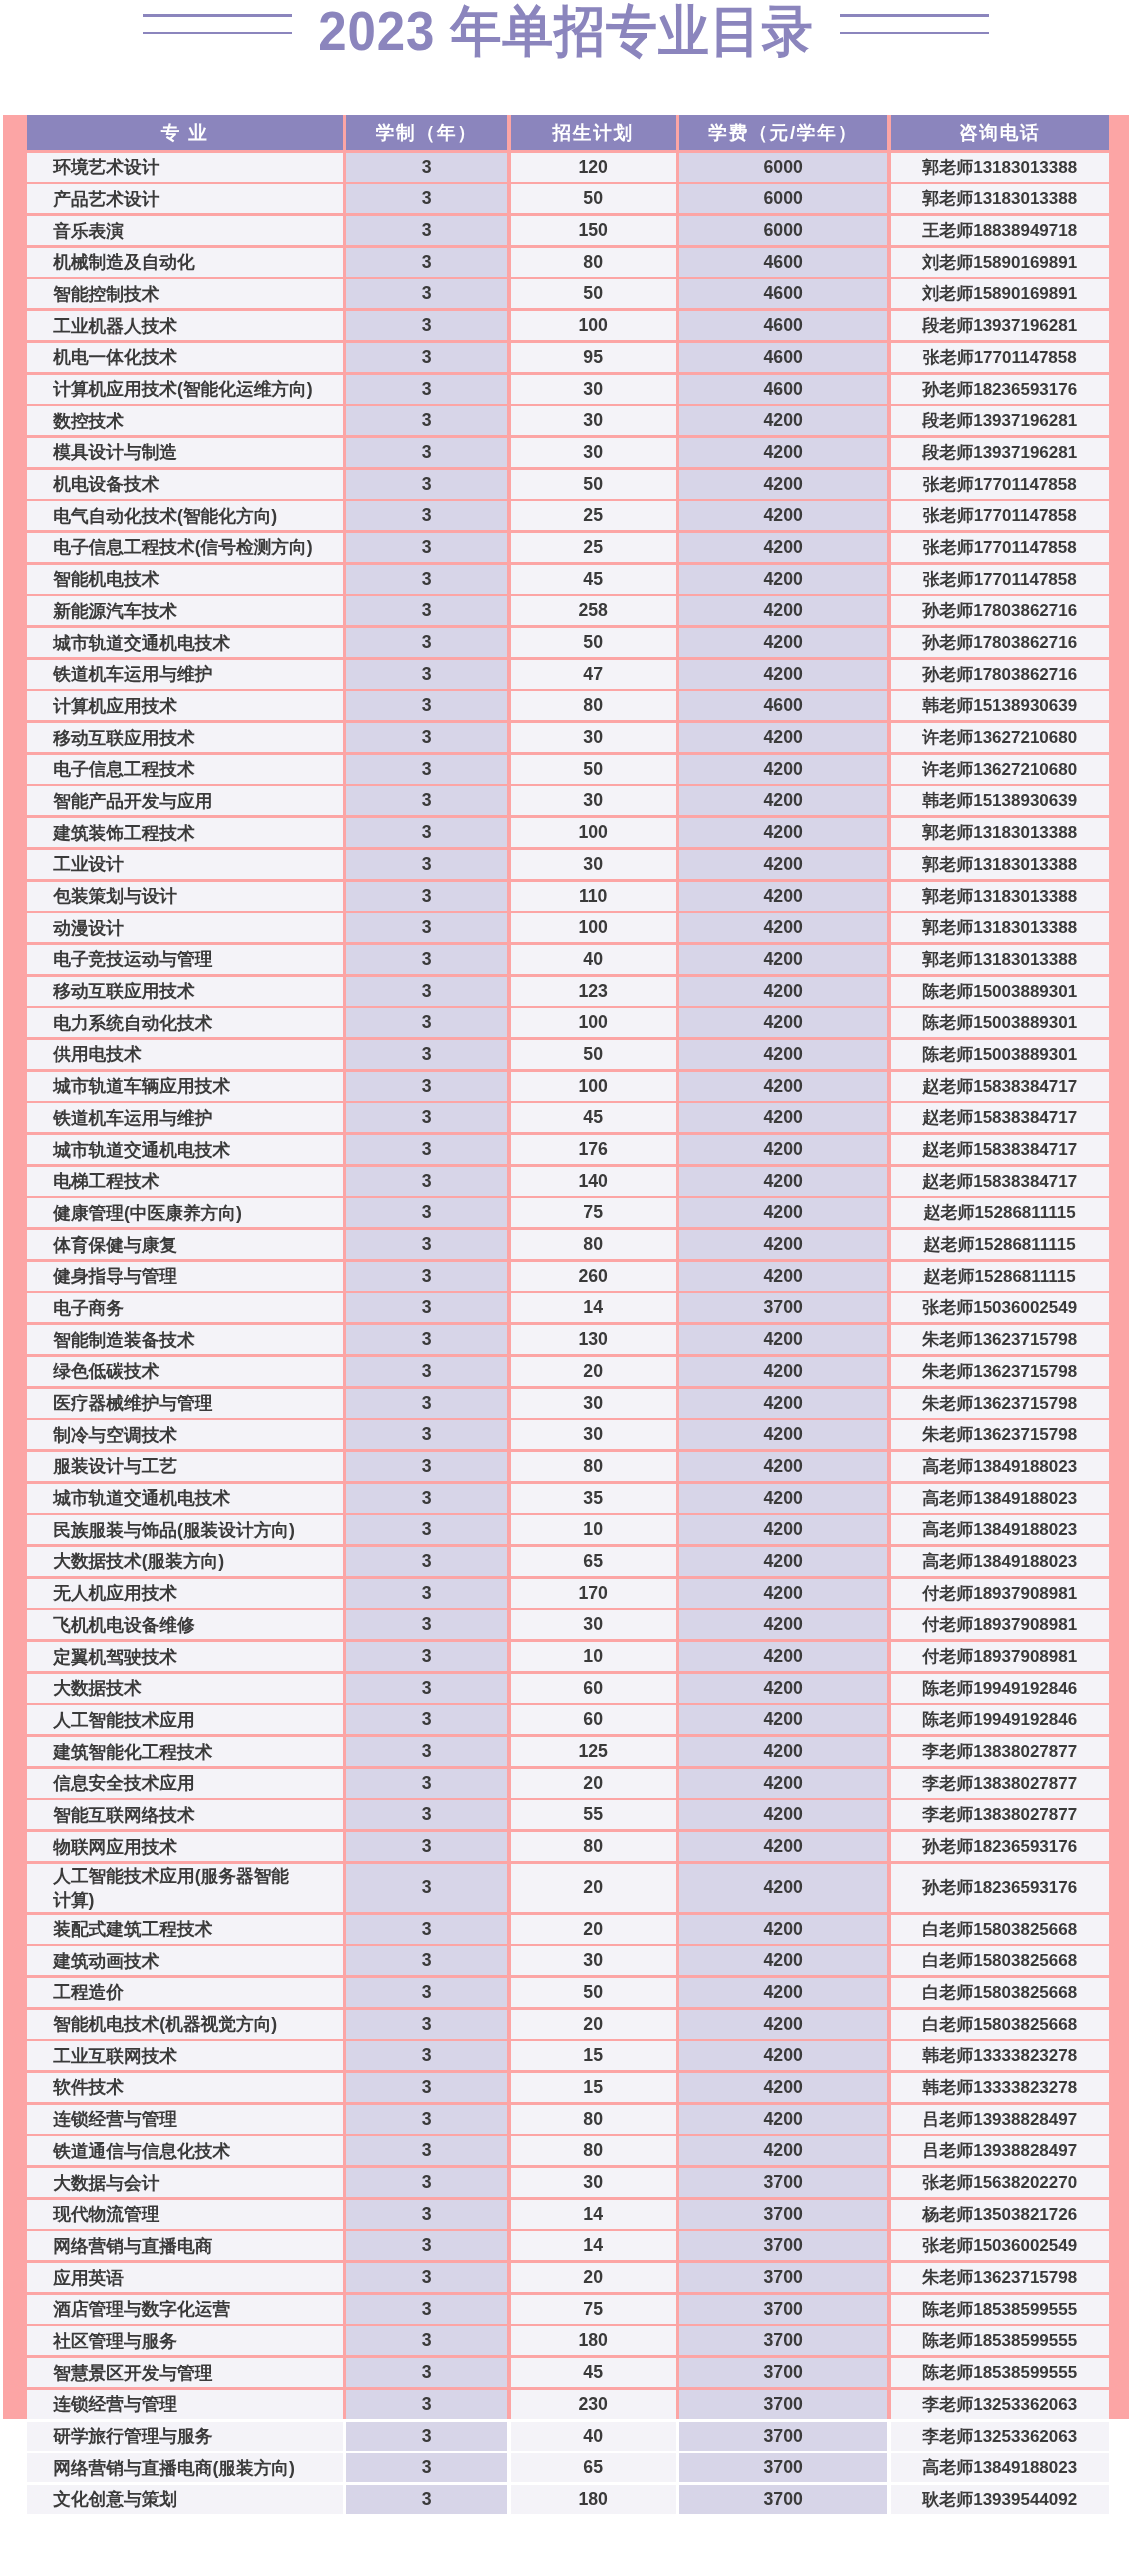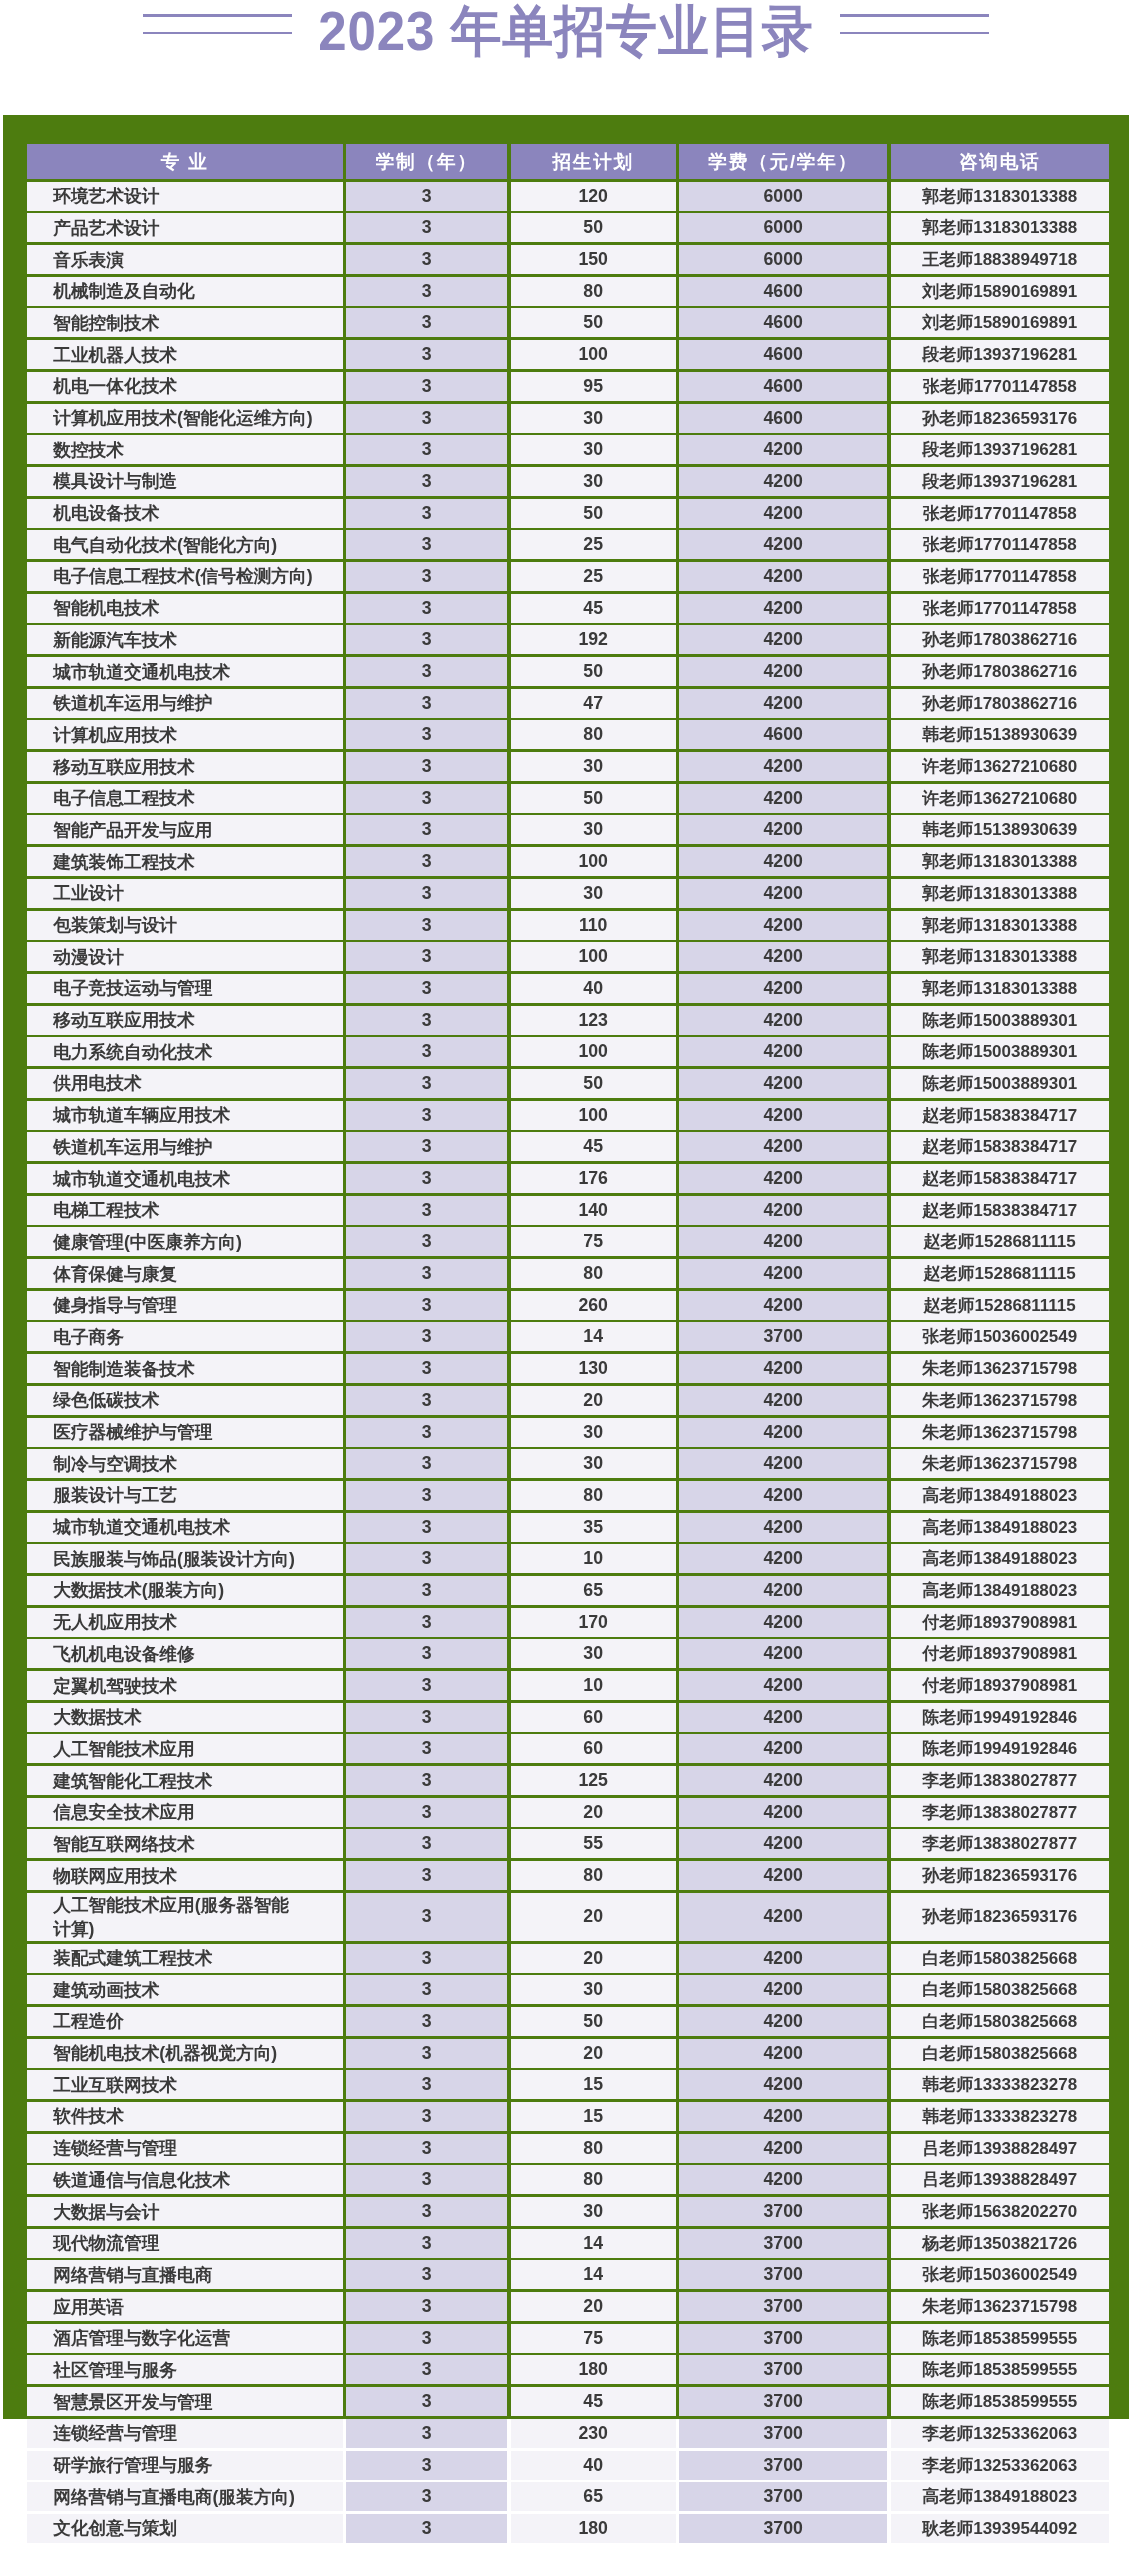--- a/index.html
+++ b/index.html
@@ -44,22 +44,21 @@
     margin-top: 14px;
   }
   .decor .bar {
     height: 2.7px;
     background: #8b85bd;
   }
   
   .gray-wrap {
     margin: 0 2.7px;
     height: 2304px;
-    background: #4d7c0f;
-    padding-top: 29px;
+    background: #fca5a5;
     box-sizing: border-box;
   }
   
   .catalog-table {
     width: 1082px;
     margin-left: 24px;
     display: grid;
     grid-template-columns: 316px 161px 165px 208px 218px;
     gap: 2.7px 3.5px;
     grid-auto-rows: minmax(29px, auto);
@@ -236,21 +235,21 @@
     <div class="cell light cell-major">智能机电技术</div>
     <div class="cell lav cell-num">3</div>
     <div class="cell light cell-num">45</div>
     <div class="cell lav cell-num">4200</div>
     <div class="cell light cell-phone">张老师17701147858</div>
   </div>
 
   <div class="row">
     <div class="cell light cell-major">新能源汽车技术</div>
     <div class="cell lav cell-num">3</div>
-    <div class="cell light cell-num">192</div>
+    <div class="cell light cell-num">258</div>
     <div class="cell lav cell-num">4200</div>
     <div class="cell light cell-phone">孙老师17803862716</div>
   </div>
 
   <div class="row">
     <div class="cell light cell-major">城市轨道交通机电技术</div>
     <div class="cell lav cell-num">3</div>
     <div class="cell light cell-num">50</div>
     <div class="cell lav cell-num">4200</div>
     <div class="cell light cell-phone">孙老师17803862716</div>

